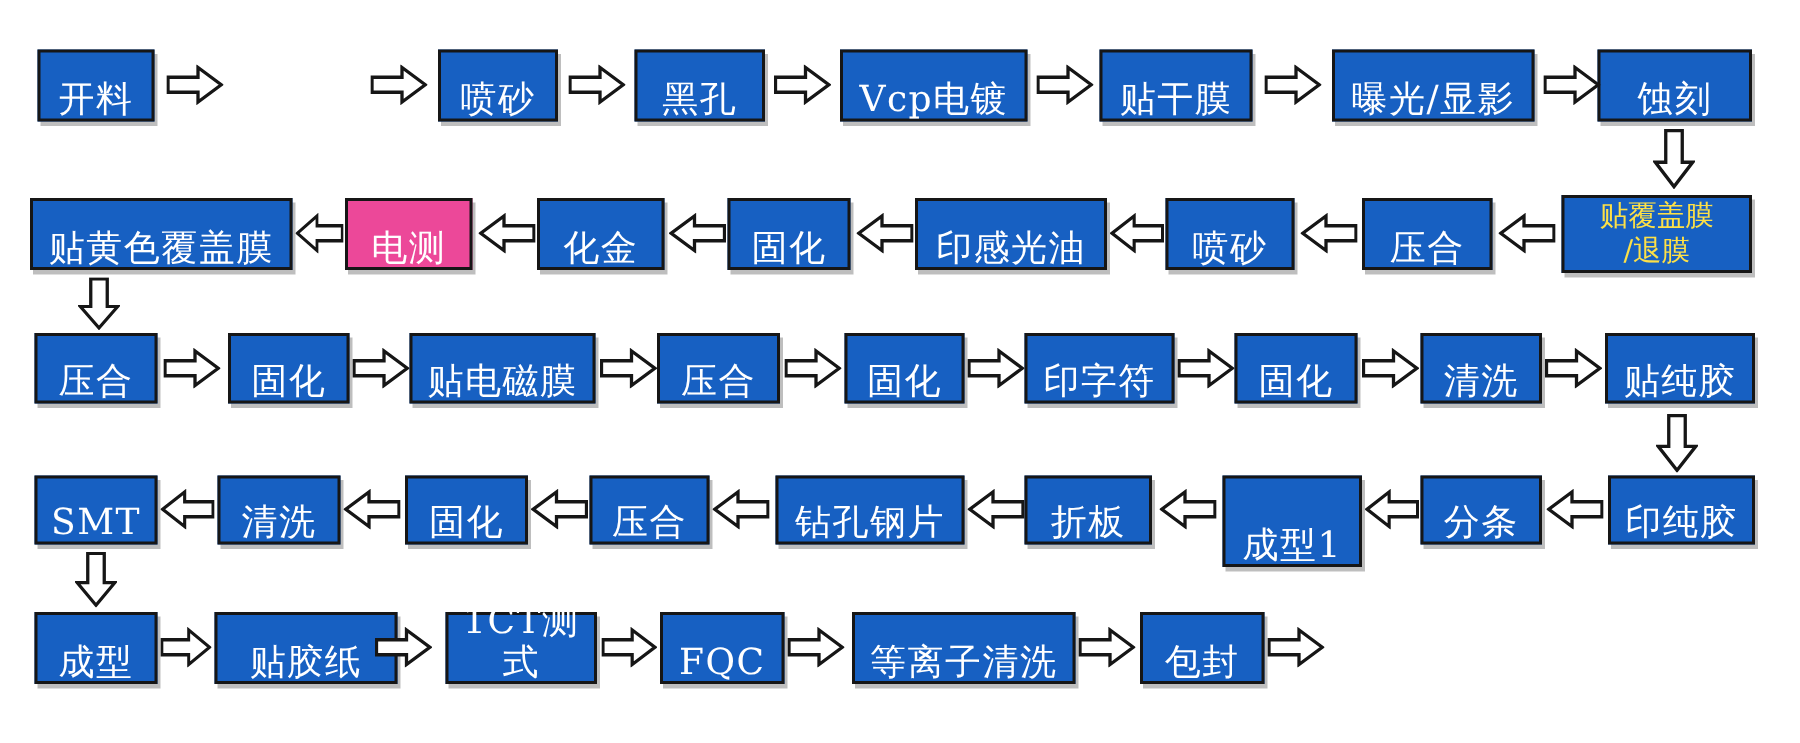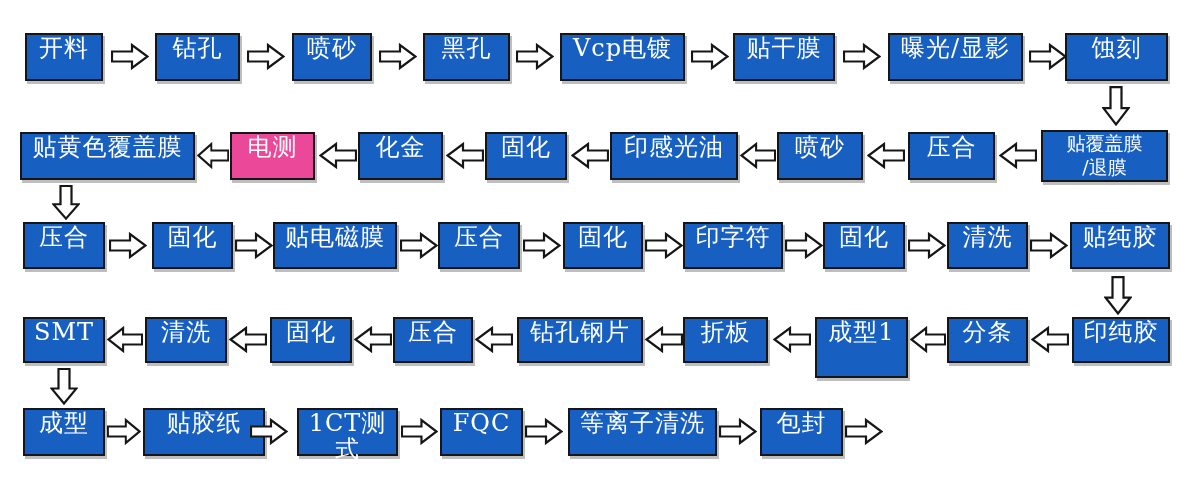--- a/index.html
+++ b/index.html
@@ -9,21 +9,21 @@
     height: 495px;
     background: #ffffff;
     overflow: hidden;
     font-family: "DejaVu Serif", serif;
   }
   .node {
     position: absolute;
     box-sizing: border-box;
     border: 2px solid #161616;
     display: flex;
-    align-items: flex-start;
+    align-items: flex-end;
     justify-content: center;
     text-align: center;
     font-size: 24px;
     letter-spacing: 1px;
     line-height: 1.1;
     white-space: pre-line;
     box-shadow: 2px 3px 0 rgba(110,110,110,0.45);
     user-select: none;
   }
   .node.twoline { font-size: 19px; line-height: 1.25; letter-spacing: 0; }
@@ -33,28 +33,27 @@
     stroke: #161616;
     stroke-width: 2.2;
     stroke-linejoin: miter;
   }
 </style>
 </head>
 <body>
 
 <div id="stage" style="background: rgb(255, 255, 255);">
     <div class="node" style="left: 25px; top: 33px; width: 78px; height: 48px; background: rgb(23, 96, 194); border-color: rgb(22, 22, 22);"><span style="color: rgb(255, 255, 255);">开料</span></div>
-    <div class="node" style="left: 155px; top: 33px; width: 85px; height: 48px; background: rgb(23, 96, 194); border-color: rgb(22, 22, 22);"><span style="color: rgb(255, 255, 255);">钻孔</span></div>
     <div class="node" style="left: 292px; top: 33px; width: 80px; height: 48px; background: rgb(23, 96, 194); border-color: rgb(22, 22, 22);"><span style="color: rgb(255, 255, 255);">喷砂</span></div>
     <div class="node" style="left: 423px; top: 33px; width: 87px; height: 48px; background: rgb(23, 96, 194); border-color: rgb(22, 22, 22);"><span style="color: rgb(255, 255, 255);">黑孔</span></div>
     <div class="node" style="left: 560px; top: 33px; width: 125px; height: 48px; background: rgb(23, 96, 194); border-color: rgb(22, 22, 22);"><span style="color: rgb(255, 255, 255);">Vcp电镀</span></div>
     <div class="node" style="left: 733px; top: 33px; width: 102px; height: 48px; background: rgb(23, 96, 194); border-color: rgb(22, 22, 22);"><span style="color: rgb(255, 255, 255);">贴干膜</span></div>
     <div class="node" style="left: 888px; top: 33px; width: 135px; height: 48px; background: rgb(23, 96, 194); border-color: rgb(22, 22, 22);"><span style="color: rgb(255, 255, 255);">曝光/显影</span></div>
     <div class="node" style="left: 1065px; top: 33px; width: 103px; height: 48px; background: rgb(23, 96, 194); border-color: rgb(22, 22, 22);"><span style="color: rgb(255, 255, 255);">蚀刻</span></div>
-    <div class="node twoline" style="left: 1041px; top: 130px; width: 127px; height: 52px; background: rgb(23, 96, 194); border-color: rgb(22, 22, 22);"><span style="color: #ffffff;">贴覆盖膜
+    <div class="node twoline" style="left: 1041px; top: 130px; width: 127px; height: 52px; background: rgb(23, 96, 194); border-color: rgb(22, 22, 22);"><span style="color: #fde047;">贴覆盖膜
 /退膜</span></div>
     <div class="node" style="left: 908px; top: 132px; width: 87px; height: 48px; background: rgb(23, 96, 194); border-color: rgb(22, 22, 22);"><span style="color: rgb(255, 255, 255);">压合</span></div>
     <div class="node" style="left: 777px; top: 132px; width: 86px; height: 48px; background: rgb(23, 96, 194); border-color: rgb(22, 22, 22);"><span style="color: rgb(255, 255, 255);">喷砂</span></div>
     <div class="node" style="left: 610px; top: 132px; width: 128px; height: 48px; background: rgb(23, 96, 194); border-color: rgb(22, 22, 22);"><span style="color: rgb(255, 255, 255);">印感光油</span></div>
     <div class="node" style="left: 485px; top: 132px; width: 82px; height: 48px; background: rgb(23, 96, 194); border-color: rgb(22, 22, 22);"><span style="color: rgb(255, 255, 255);">固化</span></div>
     <div class="node" style="left: 358px; top: 132px; width: 85px; height: 48px; background: rgb(23, 96, 194); border-color: rgb(22, 22, 22);"><span style="color: rgb(255, 255, 255);">化金</span></div>
     <div class="node" style="left: 230px; top: 132px; width: 85px; height: 48px; background: #ec4899; border-color: rgb(22, 22, 22);"><span style="color: rgb(255, 255, 255);">电测</span></div>
     <div class="node" style="left: 20px; top: 132px; width: 175px; height: 48px; background: rgb(23, 96, 194); border-color: rgb(22, 22, 22);"><span style="color: rgb(255, 255, 255);">贴黄色覆盖膜</span></div>
     <div class="node" style="left: 23px; top: 222px; width: 82px; height: 47px; background: rgb(23, 96, 194); border-color: rgb(22, 22, 22);"><span style="color: rgb(255, 255, 255);">压合</span></div>
     <div class="node" style="left: 152px; top: 222px; width: 81px; height: 47px; background: rgb(23, 96, 194); border-color: rgb(22, 22, 22);"><span style="color: rgb(255, 255, 255);">固化</span></div>

